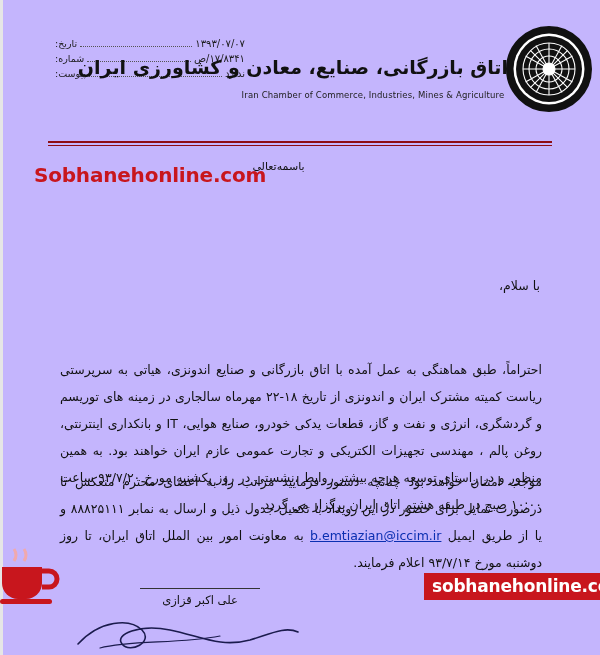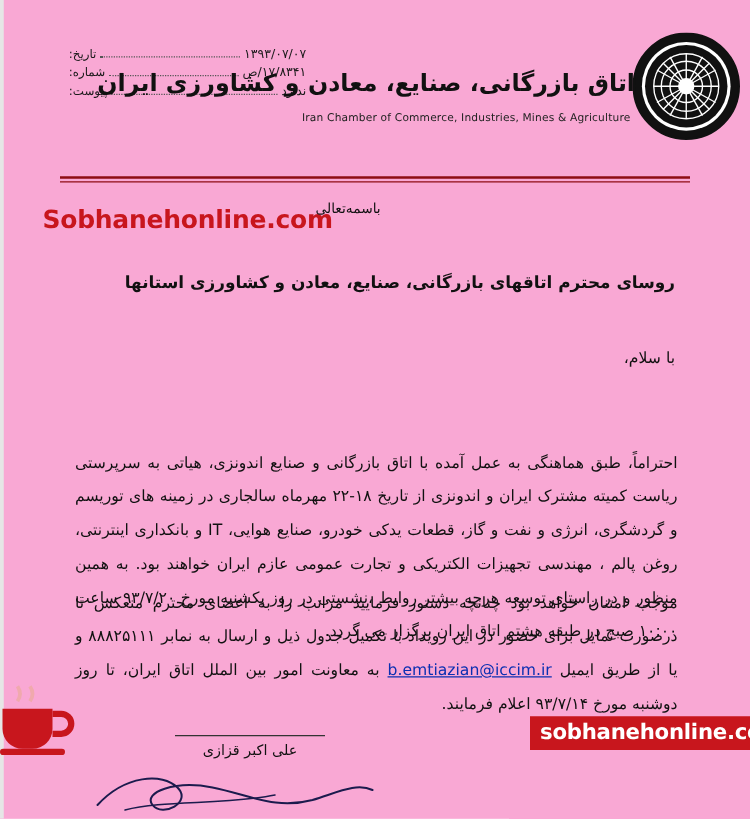--- a/index.html
+++ b/index.html
@@ -11,21 +11,21 @@
     height: 655px;
     background: #ffffff;
     font-family: "DejaVu Sans", sans-serif;
     overflow: hidden;
     position: relative;
   }
   .page {
     position: relative;
     width: 600px;
     height: 655px;
-    background: #f9a8d4;
+    background: #c4b5fd;
     overflow: hidden;
   }
 
   
   .header {
     position: absolute;
     top: 0;
     left: 0;
     width: 600px;
     height: 150px;
@@ -337,21 +337,20 @@
       <rect x="0" y="56" width="52" height="5" rx="2.5" fill="#c8161d"></rect>
       <path d="M14 18 q4 -6 0 -12" fill="none" stroke="#f0a9ad" stroke-width="3"></path>
       <path d="M24 18 q4 -6 0 -12" fill="none" stroke="#f0a9ad" stroke-width="3"></path>
     </svg>
   </div>
 
   <div class="wm-bottom">sobhanehonline.com</div>
 
   <div class="basmalah">باسمه‌تعالی</div>
 
-  <div class="salutation">روسای محترم اتاقهای بازرگانی، صنایع، معادن و کشاورزی استانها</div>
 
   <div class="greeting">با سلام،</div>
 
   <div class="para para-1">احتراماً، طبق هماهنگی به عمل آمده با  اتاق بازرگانی و صنایع اندونزی، هیاتی به سرپرستی ریاست کمیته مشترک ایران و اندونزی از تاریخ ۱۸-۲۲ مهرماه سالجاری در زمینه های توریسم و گردشگری، انرژی و نفت و گاز، قطعات یدکی خودرو، صنایع هوایی، IT و بانکداری اینترنتی، روغن پالم ، مهندسی تجهیزات الکتریکی و تجارت عمومی عازم ایران خواهند بود. به همین منظور و در راستای توسعه هرچه بیشتر روابط ،نشستی در روز یکشنبه مورخ ۹۳/۷/۲۰ ساعت ۱۰:۰۰ صبح در طبقه هشتم اتاق ایران برگزار می گردد.</div>
 
   <div class="para para-2">
     <span>موجب امتنان خواهد بود چنانچه دستور فرمایید مراتب را به اعضای محترم منعکس تا درصورت تمایل برای حضور در این رویداد با تکمیل جدول ذیل و ارسال  به نمابر ۸۸۸۲۵۱۱۱ و یا از طریق ایمیل</span>
     <span class="email">b.emtiazian@iccim.ir</span>
     <span>به معاونت امور بین الملل اتاق ایران، تا روز دوشنبه مورخ ۹۳/۷/۱۴ اعلام فرمایند.</span>
   </div>

